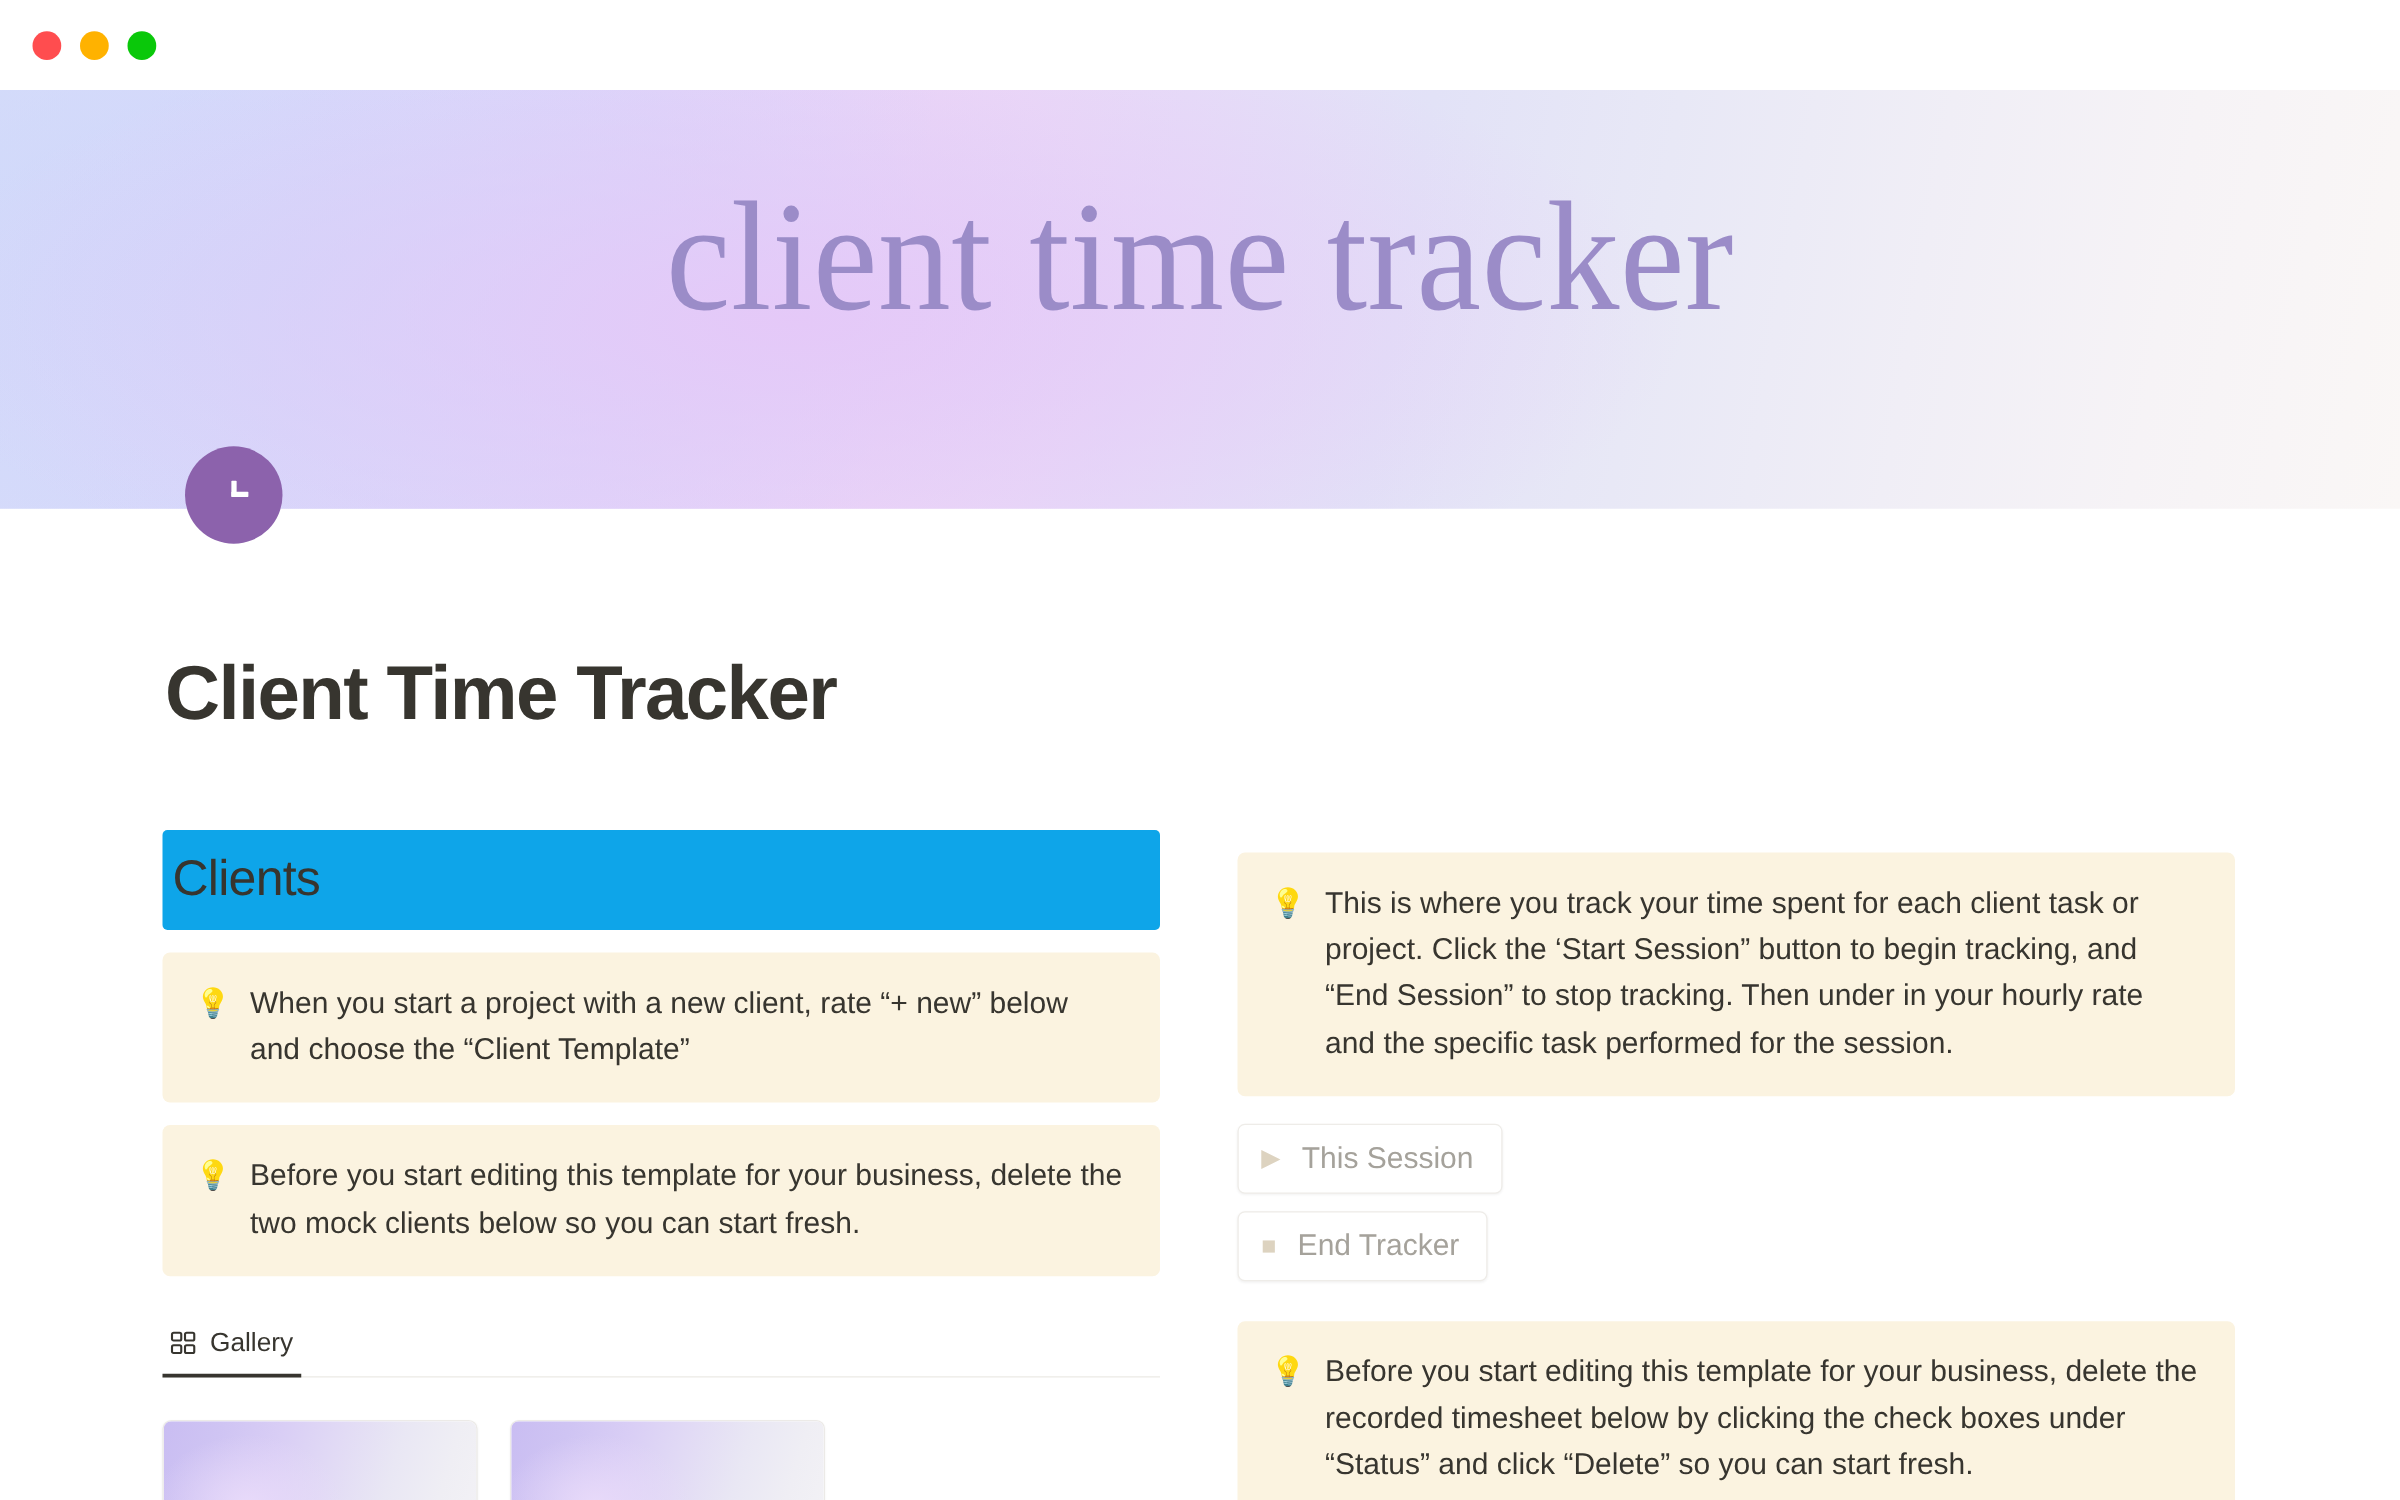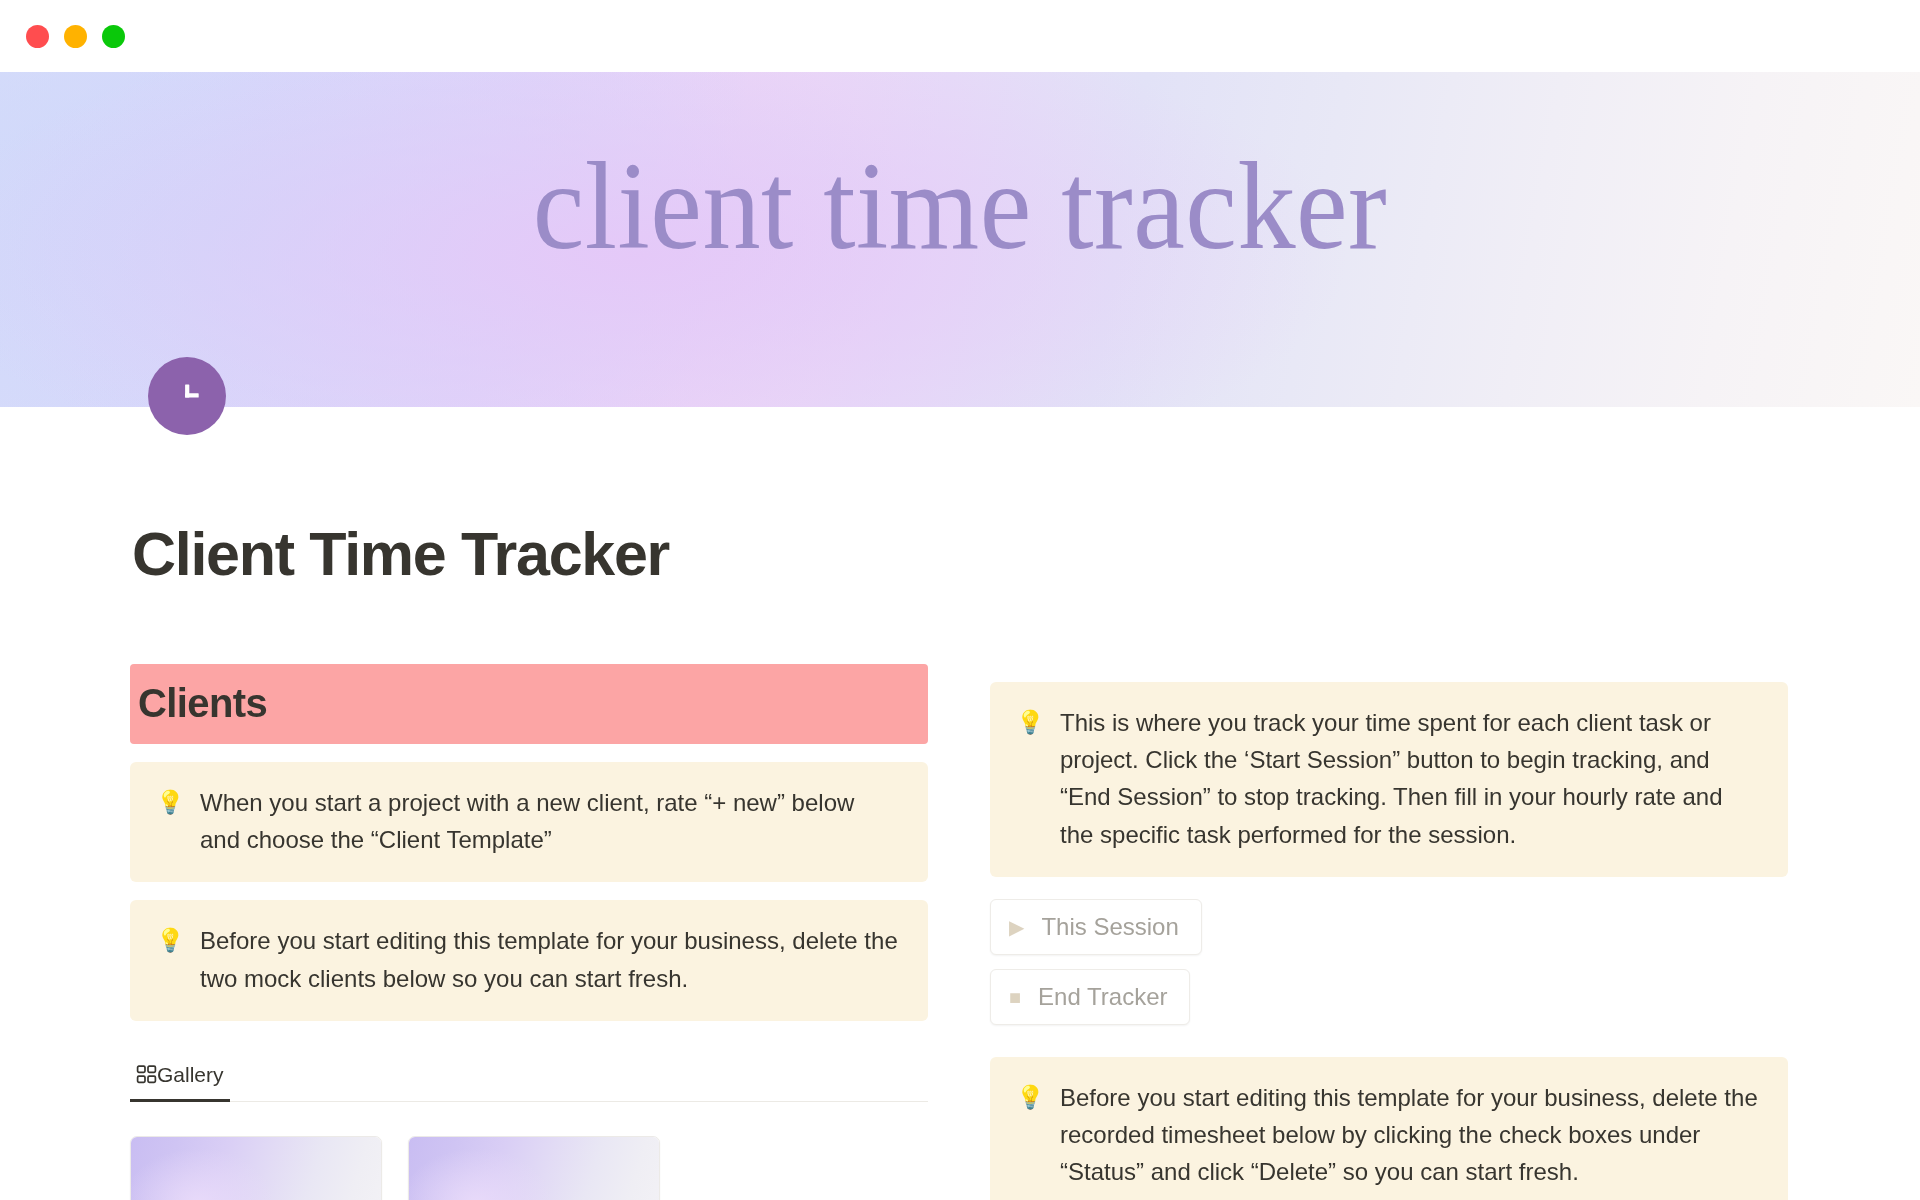--- a/index.html
+++ b/index.html
@@ -92,25 +92,25 @@
     display: flex;
     margin-top: 75px;
     padding: 0 132px 0 130px;
     gap: 62px;
     align-items: flex-start;
   }
   .col { flex: 1 1 0; min-width: 0; }
 
   
   .section-heading {
-    background: #fca5a5;
+    background: #0ea5e9;
     border-radius: 4px;
     padding: 17px 8px 18px 8px;
     font-size: 40px;
-    font-weight: 700;
+    font-weight: 400;
     letter-spacing: -0.6px;
     color: #37352f;
   }
 
   
   .callout {
     display: flex;
     gap: 18px;
     background: #fbf3e0;
     border-radius: 6px;
@@ -132,20 +132,21 @@
 
   
   .viewtabs {
     margin-top: 36px;
     border-bottom: 1px solid #eceae5;
     display: flex;
   }
   .viewtab {
     display: flex;
     align-items: center;
+    gap: 11px;
     padding: 6px 6px 12px 6px;
     font-size: 21px;
     color: #37352f;
     border-bottom: 3px solid #37352f;
     margin-bottom: -1px;
   }
   .viewtab svg { display: block; }
 
   
   .gallery {
@@ -259,21 +260,21 @@
 
         </div>
 
       </div>
     </div>
 
     <div class="col">
 
       <div class="callout">
         <span class="bulb">💡</span>
-        <span class="ctext">This is where you track your time spent for each client task or project. Click the ‘Start Session” button to begin tracking, and “End Session” to stop tracking. Then fill in your hourly rate and the specific task performed for the session.</span>
+        <span class="ctext">This is where you track your time spent for each client task or project. Click the ‘Start Session” button to begin tracking, and “End Session” to stop tracking. Then under in your hourly rate and the specific task performed for the session.</span>
       </div>
 
       <div class="btnrow">
         <div class="sbtn">
           <span class="glyph">▶</span>
           <span>This Session</span>
         </div>
         <br>
         <div class="sbtn">
           <span class="glyph">■</span>

